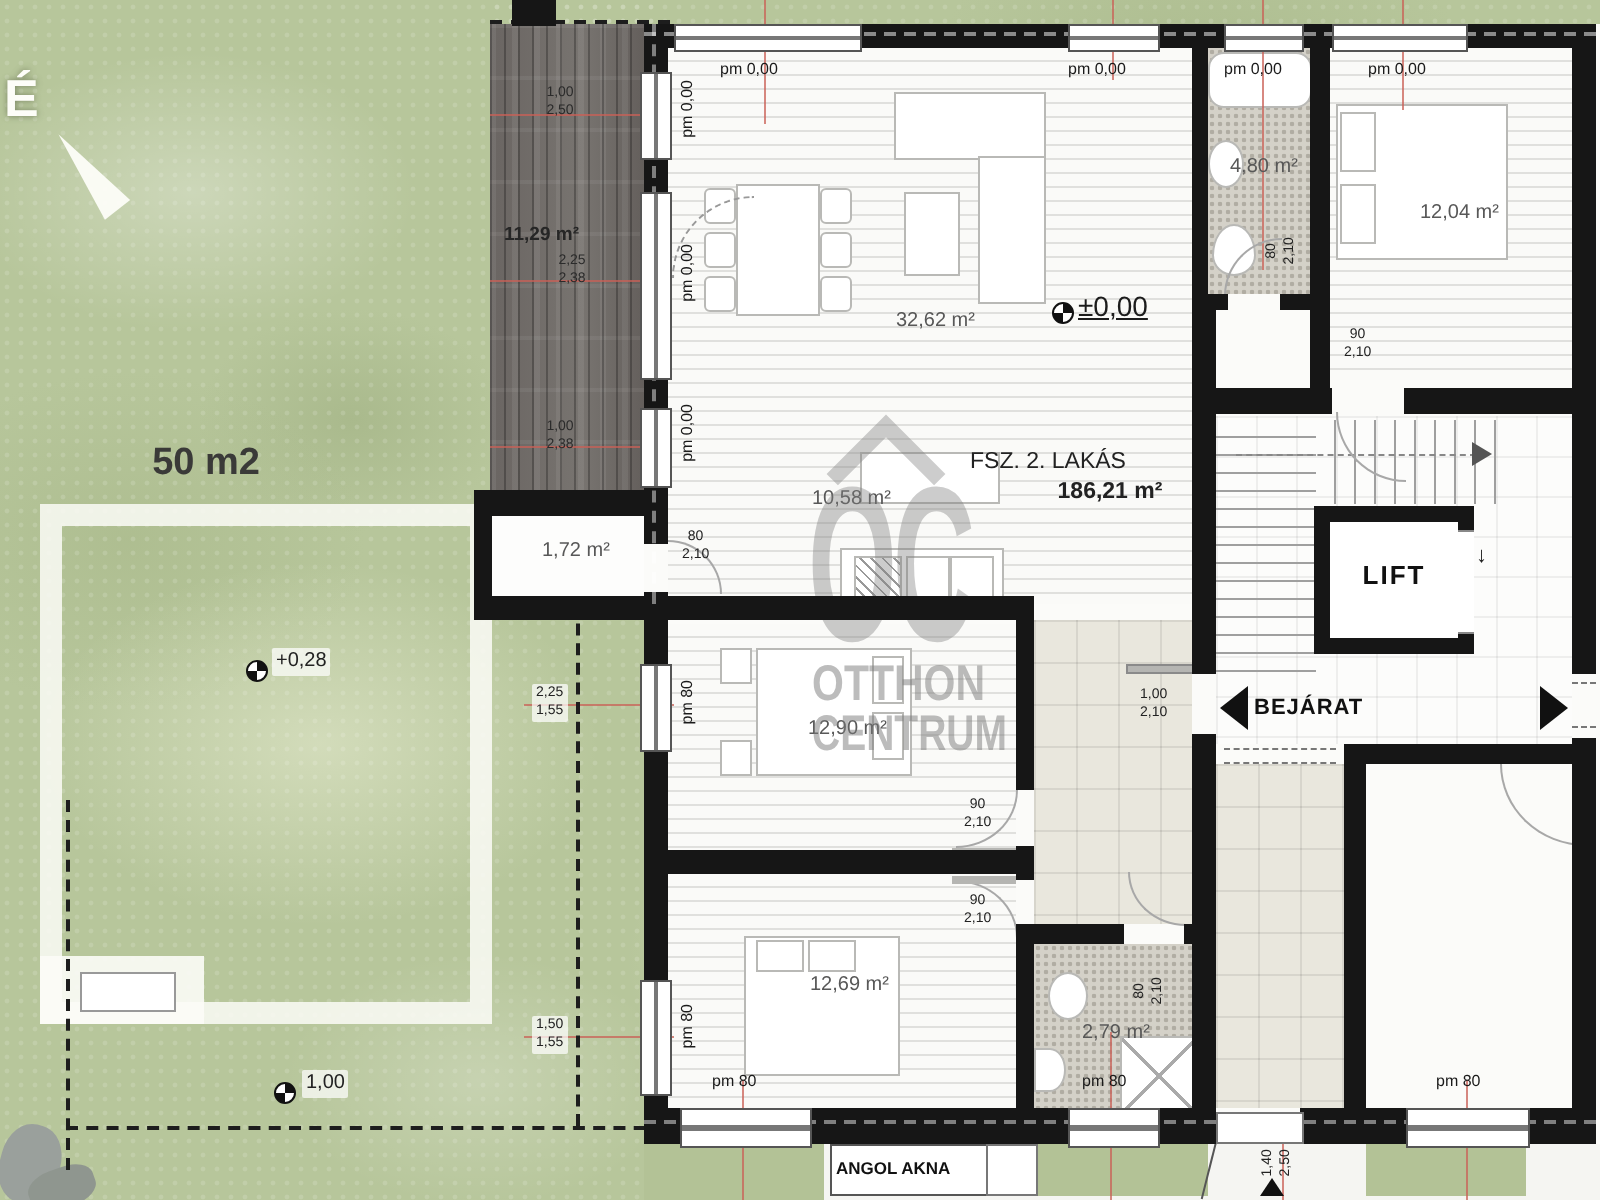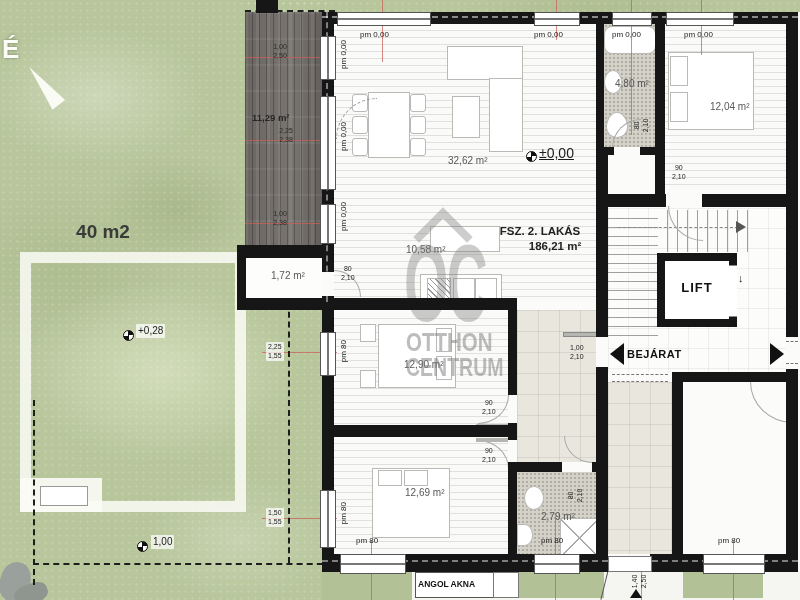--- a/index.html
+++ b/index.html
@@ -53,21 +53,21 @@
 <body>
 
 <div class="canvas">
 
   <div class="spk" style="left:0;top:0;width:330px;height:600px;"></div>
   <div class="spk" style="left:245px;top:0;width:555px;height:12px;"></div>
 
   <div class="abs" style="left:2px;top:34px;font-size:26px;font-weight:bold;color:#fdfdf8;text-shadow:0 0 3px rgba(90,100,70,.7);z-index:35;">É</div>
   <div class="tri" style="left:36px;top:62px;border-left:8px solid transparent;border-right:8px solid transparent;border-bottom:48px solid rgba(253,253,248,.95);transform:rotate(-38deg);"></div>
 
-  <div class="abs" style="left:28px;top:221px;width:150px;text-align:center;font-size:19px;font-weight:bold;color:#3a3a38;z-index:35;">40 m2</div>
+  <div class="abs" style="left:28px;top:221px;width:150px;text-align:center;font-size:19px;font-weight:bold;color:#3a3a38;z-index:35;">50 m2</div>
 
   <div class="abs" style="left:20px;top:252px;width:226px;height:260px;border:11px solid rgba(252,252,247,.85);box-sizing:border-box;z-index:3;"></div>
   <div class="abs" style="left:20px;top:478px;width:82px;height:34px;background:rgba(252,252,247,.9);z-index:3;"></div>
   <div class="abs" style="left:40px;top:486px;width:46px;height:18px;border:1px solid #999;background:#fff;z-index:3;"></div>
 
   <div class="lvl" style="left:123px;top:330px;"></div>
   <div class="chip bg" style="left:136px;top:324px;font-size:10px;">+0,28</div>
   <div class="lvl" style="left:137px;top:541px;"></div>
   <div class="chip bg" style="left:151px;top:535px;font-size:10px;">1,00</div>
 
@@ -322,21 +322,21 @@
 
   <div class="area-lbl" style="left:448px;top:155px;">32,62 m²</div>
   <div class="area-lbl" style="left:406px;top:244px;">10,58 m²</div>
   <div class="area-lbl" style="left:404px;top:359px;">12,90 m²</div>
   <div class="area-lbl" style="left:405px;top:487px;">12,69 m²</div>
   <div class="area-lbl" style="left:541px;top:511px;">2,79 m²</div>
   <div class="area-lbl" style="left:615px;top:78px;">4,80 m²</div>
   <div class="area-lbl" style="left:710px;top:101px;">12,04 m²</div>
   <div class="area-lbl" style="left:271px;top:270px;">1,72 m²</div>
 
-  <div class="abs" style="left:485px;top:225px;width:110px;text-align:center;font-size:11.5px;font-weight:bold;color:#222;z-index:35;">FSZ. 2. LAKÁS</div>
+  <div class="abs" style="left:485px;top:225px;width:110px;text-align:left;font-size:11.5px;font-weight:normal;color:#222;z-index:35;">FSZ. 2. LAKÁS</div>
   <div class="abs" style="left:500px;top:240px;width:110px;text-align:center;font-size:11.5px;font-weight:bold;color:#222;z-index:35;">186,21 m²</div>
   <div class="lvl" style="left:526px;top:151px;"></div>
   <div class="abs" style="left:539px;top:145px;font-size:14px;color:#1c1c1c;z-index:35;text-decoration:underline;">±0,00</div>
 
   <div class="grn" style="left:322px;top:572px;width:90px;height:28px;"></div>
   <div class="grn" style="left:516px;top:572px;width:88px;height:26px;"></div>
   <div class="grn" style="left:683px;top:572px;width:80px;height:26px;"></div>
   <div class="abs" style="left:415px;top:572px;width:78px;height:24px;background:#fff;border:1px solid #555;z-index:7;"></div>
   <div class="abs" style="left:493px;top:572px;width:24px;height:24px;background:#fff;border:1px solid #777;z-index:7;"></div>
   <div class="abs" style="left:418px;top:579px;font-size:8.5px;font-weight:bold;color:#111;z-index:35;">ANGOL AKNA</div>

